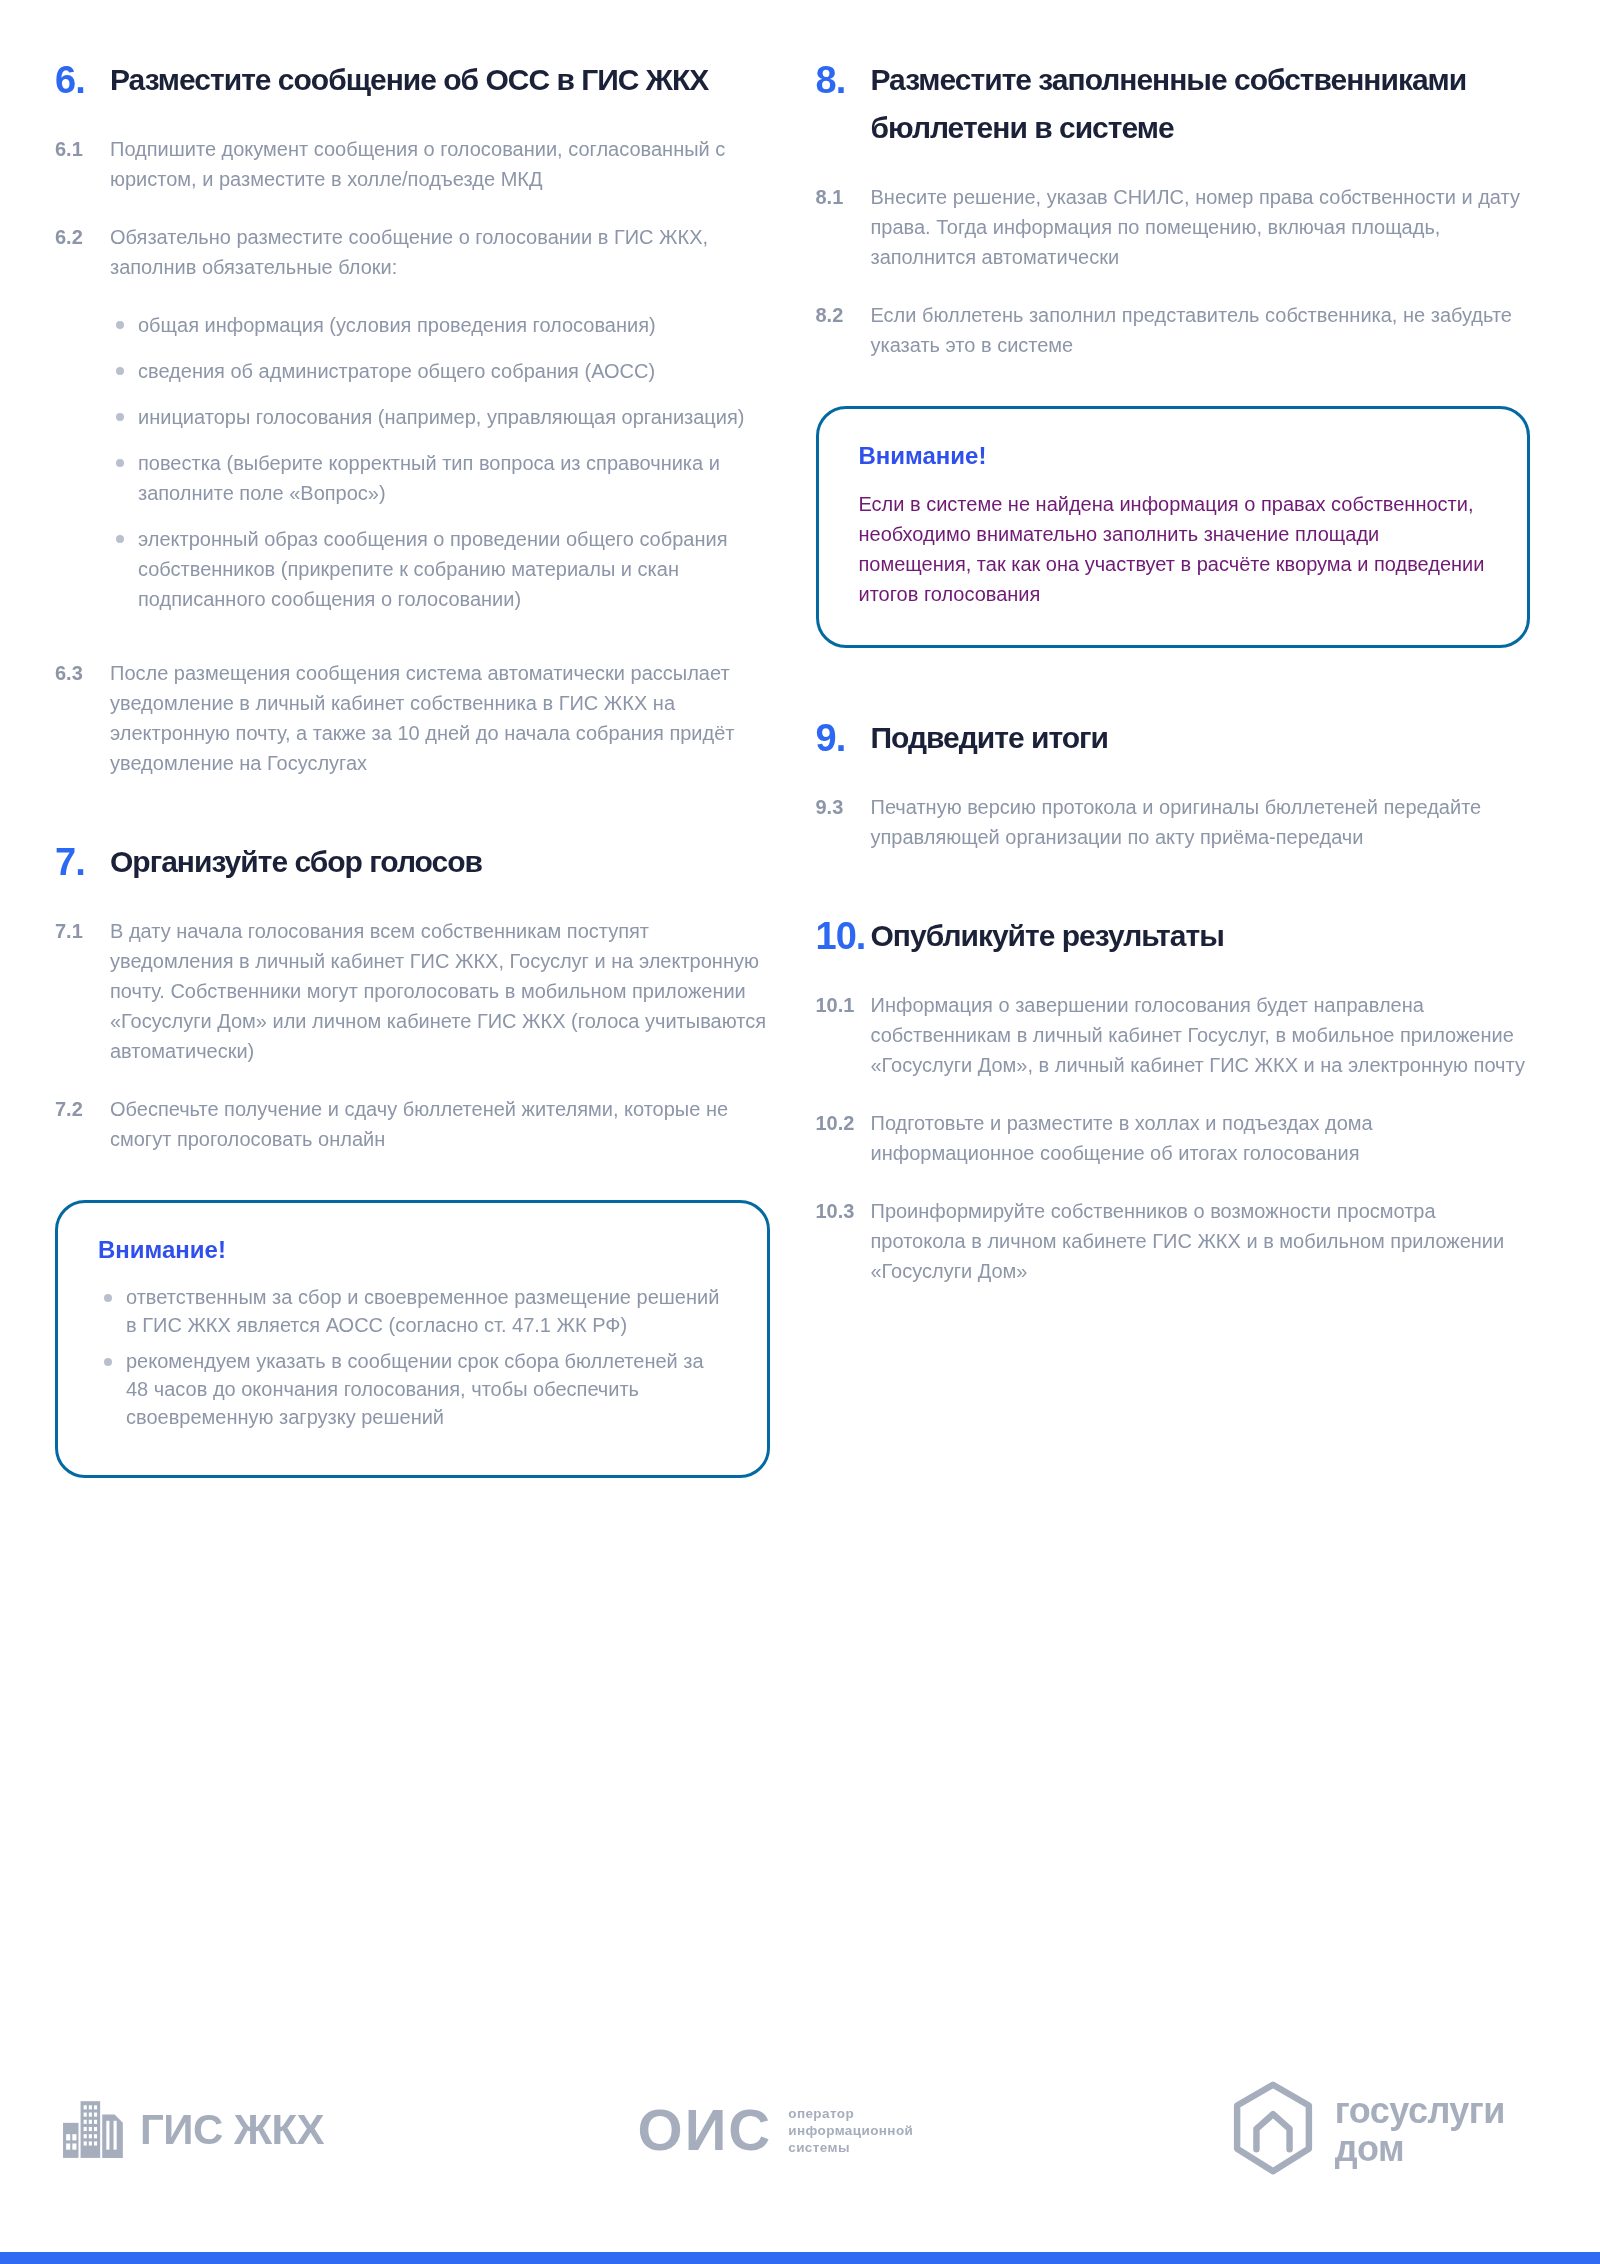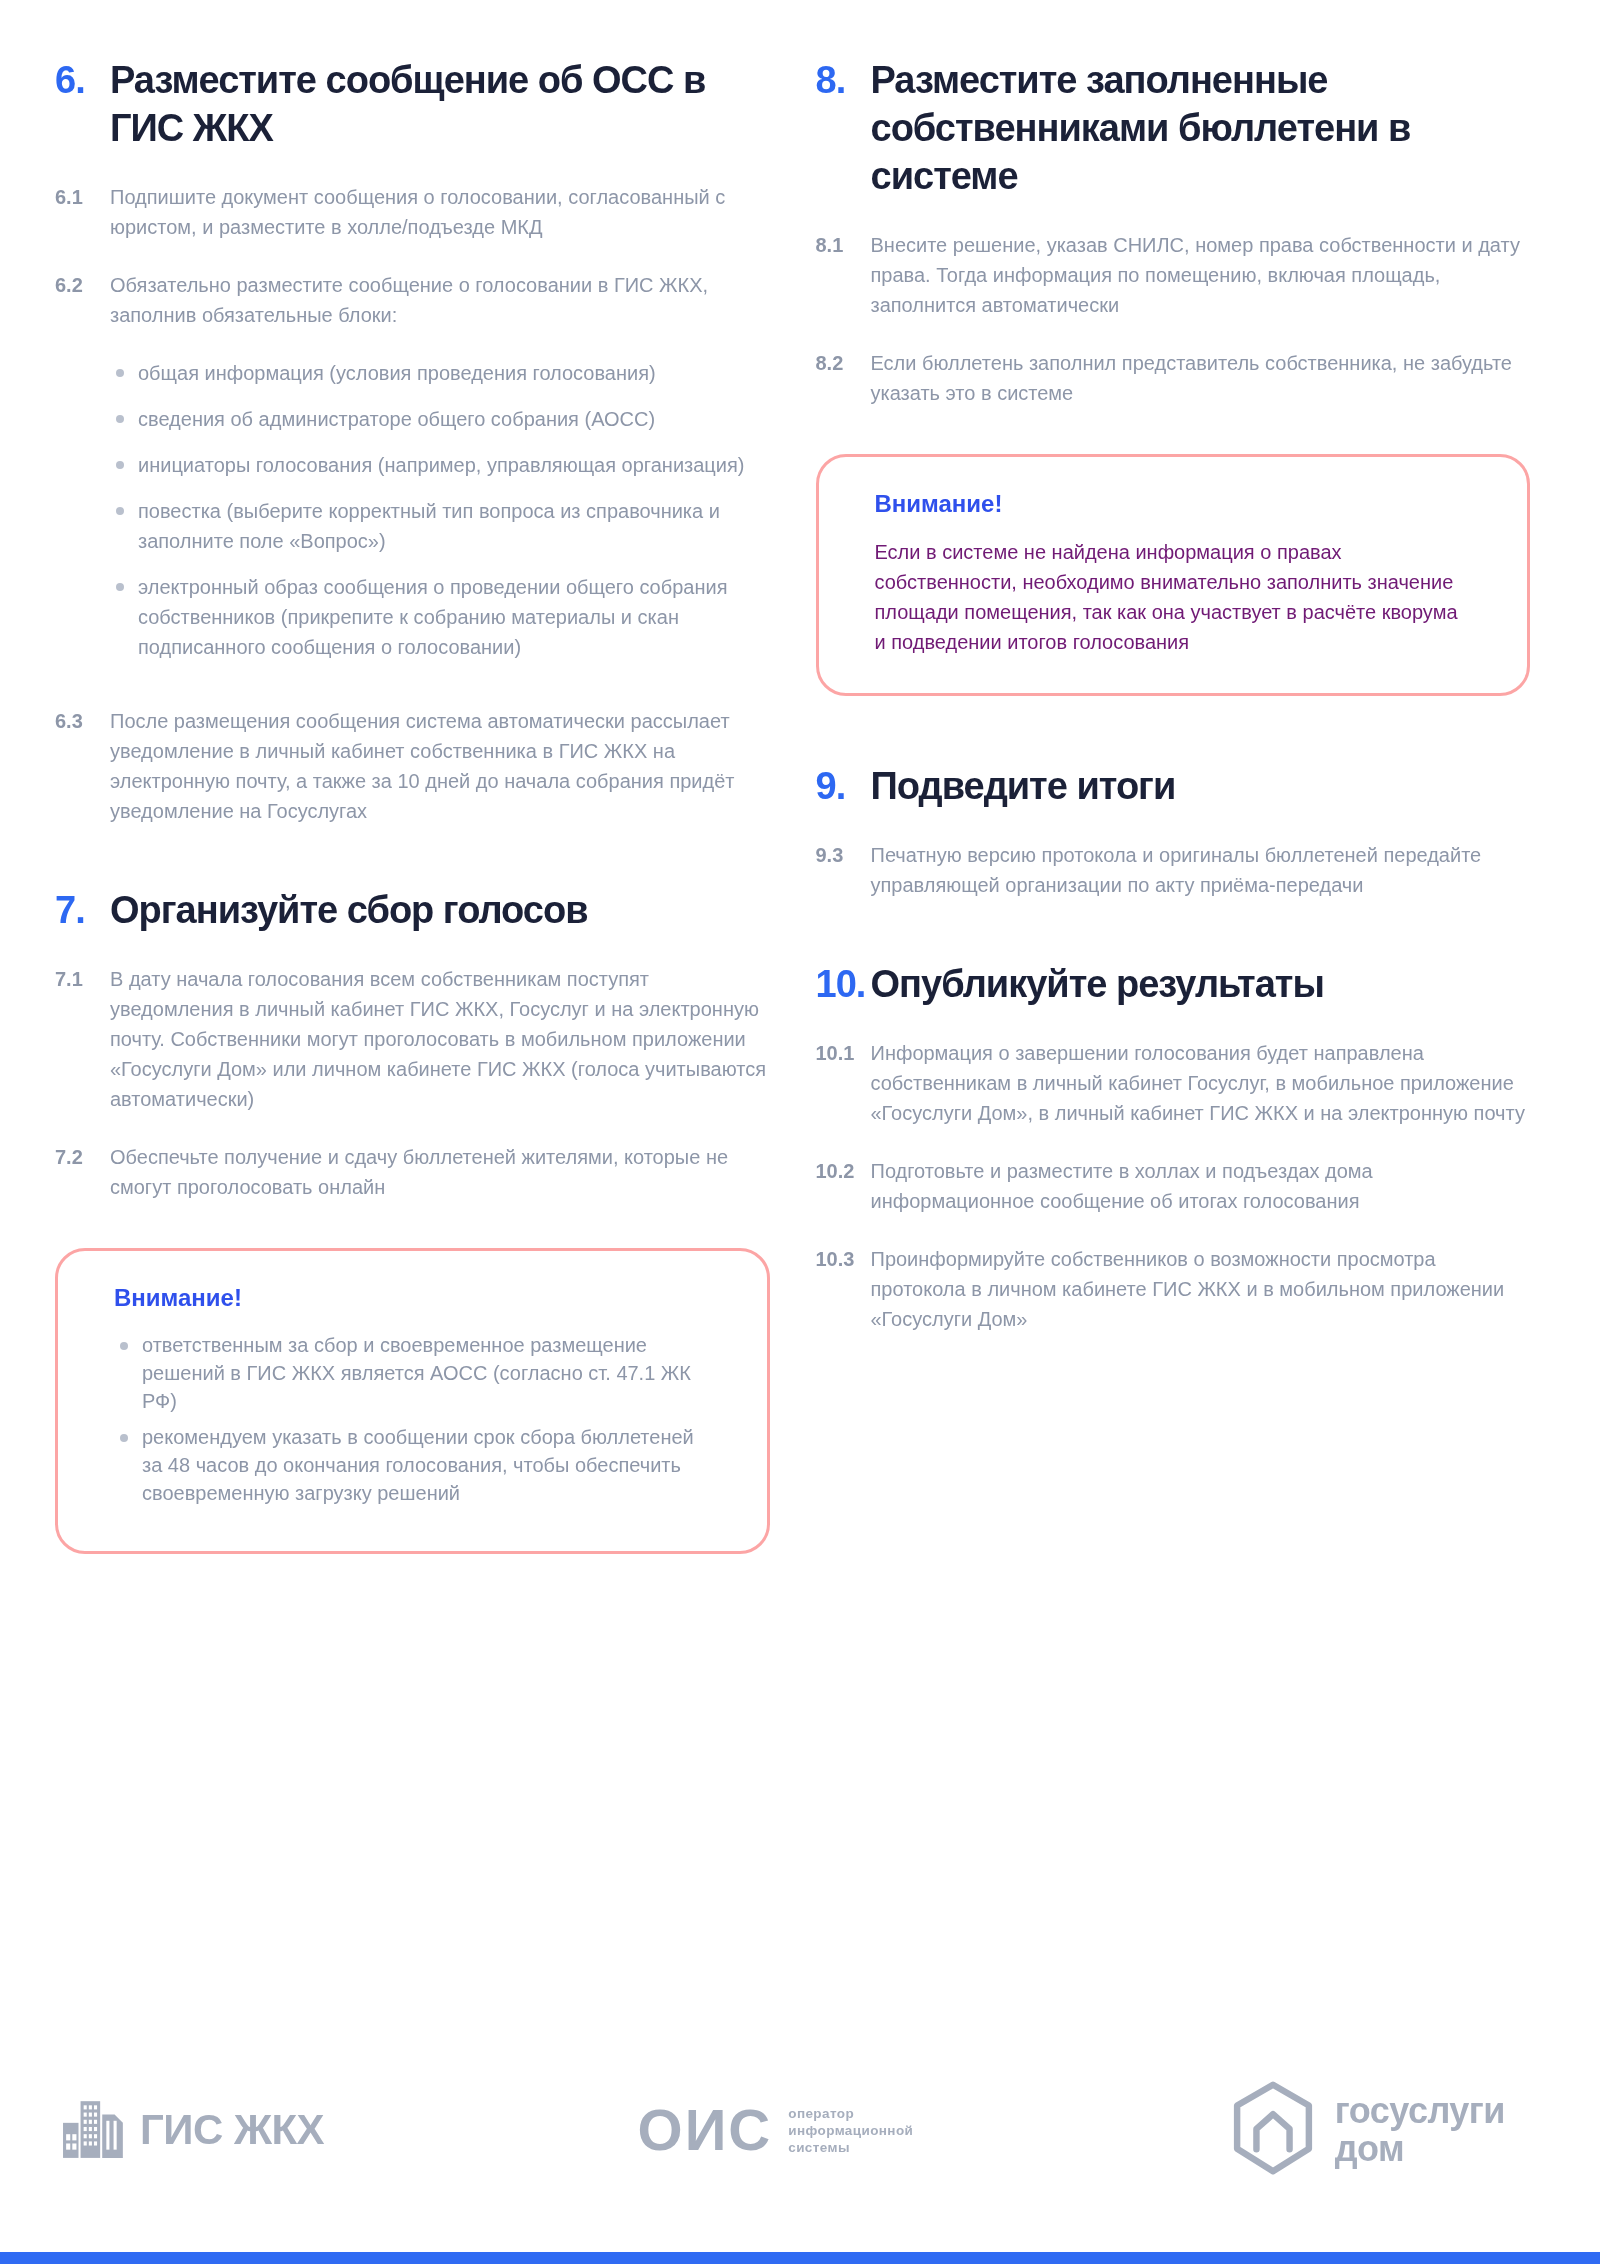--- a/index.html
+++ b/index.html
@@ -7,33 +7,33 @@
     position:relative;width:1600px;height:2264px;margin:0 auto;
     background:#ffffff;overflow:hidden;display:flex;flex-direction:column;
     font-family:"Liberation Sans",sans-serif;
   }
   .columns{display:grid;grid-template-columns:1fr 1fr;column-gap:46px;padding:56px 70px 0 55px;}
   .col{min-width:0;}
 
   .sec-head{display:flex;margin:0 0 30px;}
   .sec-head.mt{margin-top:60px;}
   .sec-num{flex:none;min-width:55px;color:#2d68f2;font-weight:bold;font-size:38px;line-height:48px;letter-spacing:-1px;}
-  .sec-title{margin:0;color:#1b2138;font-weight:bold;font-size:38px;line-height:48px;letter-spacing:-1px;}
+  .sec-title{margin:0;color:#1b2138;font-weight:bold;font-size:30px;line-height:48px;letter-spacing:-1px;}
 
   .item{display:flex;margin-bottom:28px;}
   .inum{flex:none;width:55px;color:#8d96a8;font-weight:bold;font-size:20px;line-height:30px;}
   .ibody{flex:1;min-width:0;}
   .itext{margin:0;color:#8d96a8;font-size:20px;line-height:30px;font-weight:500;}
 
   ul.bullets{list-style:none;margin:28px 0 0;padding:0;}
   ul.bullets li{position:relative;padding-left:28px;margin-bottom:16px;color:#8d96a8;font-size:20px;line-height:30px;font-weight:500;}
   ul.bullets li::before{content:"";position:absolute;left:6px;top:11px;width:8px;height:8px;border-radius:50%;background:#b9c0cd;}
   .note{margin:22px 0 0;color:#8d96a8;font-size:20px;line-height:30px;font-weight:500;}
 
-  .attention{border:3px solid #fca5a5;border-radius:30px;padding:32px 56px 36px;margin-top:46px;}
+  .attention{border:3px solid #0369a1;border-radius:30px;padding:32px 40px 36px;margin-top:46px;}
   .attention.rb{margin-bottom:66px;}
   .attention h3{margin:0 0 18px;color:#2f50ec;font-size:24px;line-height:30px;font-weight:bold;}
   .attention p{margin:0;color:#701a75;font-size:20px;line-height:30px;font-weight:500;}
   .attention ul.bullets{margin-top:6px;}
   .attention ul.bullets li{margin-bottom:8px;line-height:28px;}
 
   .footer{margin-top:auto;display:flex;justify-content:space-between;padding:0 95px 0 62px;margin-bottom:72px;}
   .logo{display:flex;align-items:center;color:#a6aebd;}
   .logo-gis{gap:12px;}
   .gis-text{font-size:42px;font-weight:bold;letter-spacing:-0.5px;}

